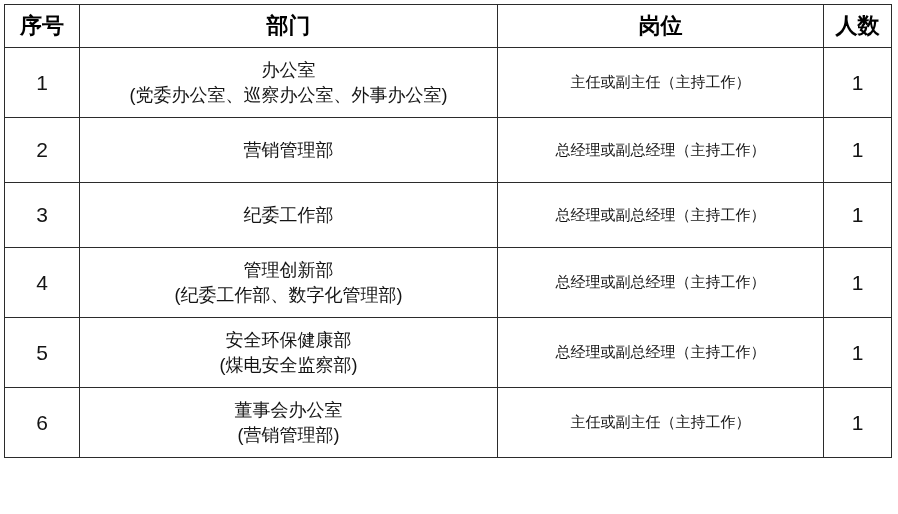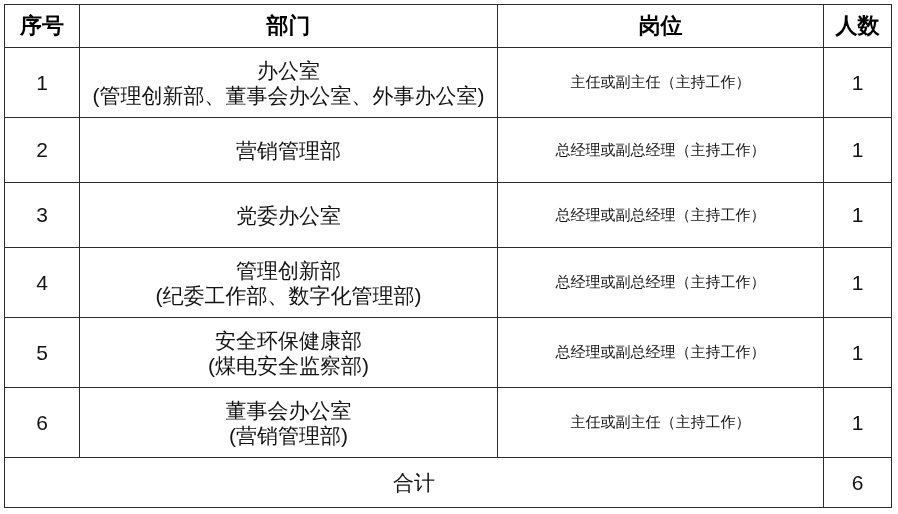--- a/index.html
+++ b/index.html
@@ -38,21 +38,21 @@
   tr.ftr    { height: 50px; }
   th.h {
     font-size: 22px;
     font-weight: bold;
     color: #000000;
   }
   td.num, td.cnt {
     font-size: 21px;
   }
   td.dept {
-    font-size: 21px;
+    font-size: 18px;
     line-height: 25px;
   }
   td.pos {
     font-size: 15px;
   }
   td.total-label {
     font-size: 21px;
   }
   .dept-l2:empty { display: none; }
 </style>
@@ -72,40 +72,40 @@
         <th class="h">序号</th>
         <th class="h">部门</th>
         <th class="h">岗位</th>
         <th class="h">人数</th>
       </tr>
 
       <tr class="r-tall">
         <td class="num">1</td>
         <td class="dept">
           <div class="dept-l1">办公室</div>
-          <div class="dept-l2">(管理创新部、董事会办公室、外事办公室)</div>
+          <div class="dept-l2">(党委办公室、巡察办公室、外事办公室)</div>
         </td>
         <td class="pos">主任或副主任（主持工作）</td>
         <td class="cnt">1</td>
       </tr>
 
       <tr class="r-mid">
         <td class="num">2</td>
         <td class="dept">
           <div class="dept-l1">营销管理部</div>
 
         </td>
         <td class="pos">总经理或副总经理（主持工作）</td>
         <td class="cnt">1</td>
       </tr>
 
       <tr class="r-mid">
         <td class="num">3</td>
         <td class="dept">
-          <div class="dept-l1">党委办公室</div>
+          <div class="dept-l1">纪委工作部</div>
 
         </td>
         <td class="pos">总经理或副总经理（主持工作）</td>
         <td class="cnt">1</td>
       </tr>
 
       <tr class="r-tall">
         <td class="num">4</td>
         <td class="dept">
           <div class="dept-l1">管理创新部</div>
@@ -128,19 +128,15 @@
       <tr class="r-tall">
         <td class="num">6</td>
         <td class="dept">
           <div class="dept-l1">董事会办公室</div>
           <div class="dept-l2">(营销管理部)</div>
         </td>
         <td class="pos">主任或副主任（主持工作）</td>
         <td class="cnt">1</td>
       </tr>
 
-      <tr class="ftr">
-        <td class="total-label" colspan="3">合计</td>
-        <td class="cnt">6</td>
-      </tr>
     </tbody>
   </table>
 </div>
 
 </body></html>

